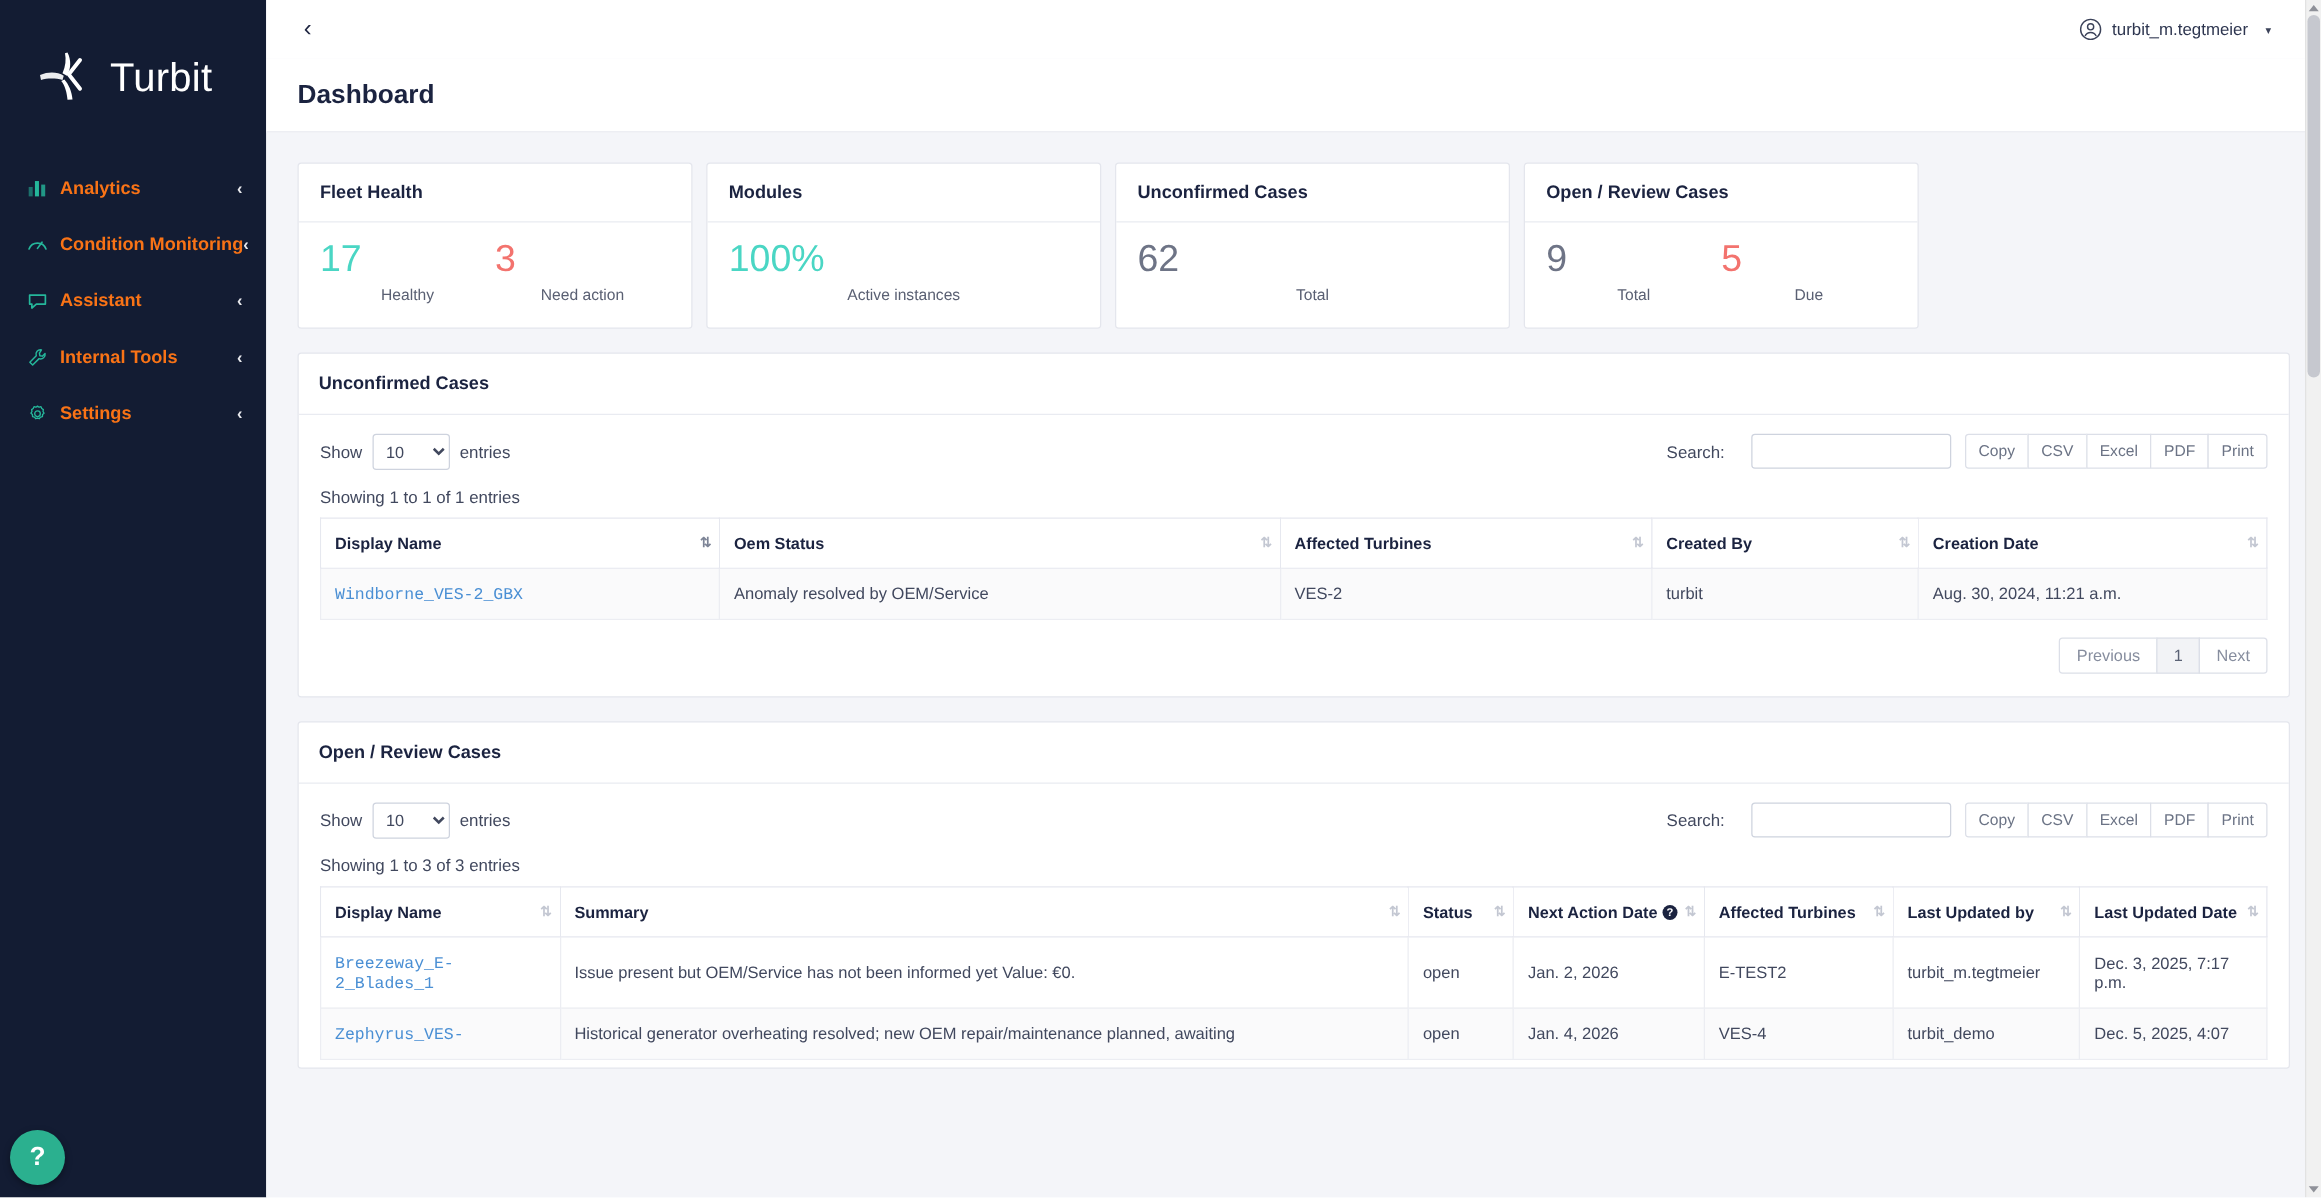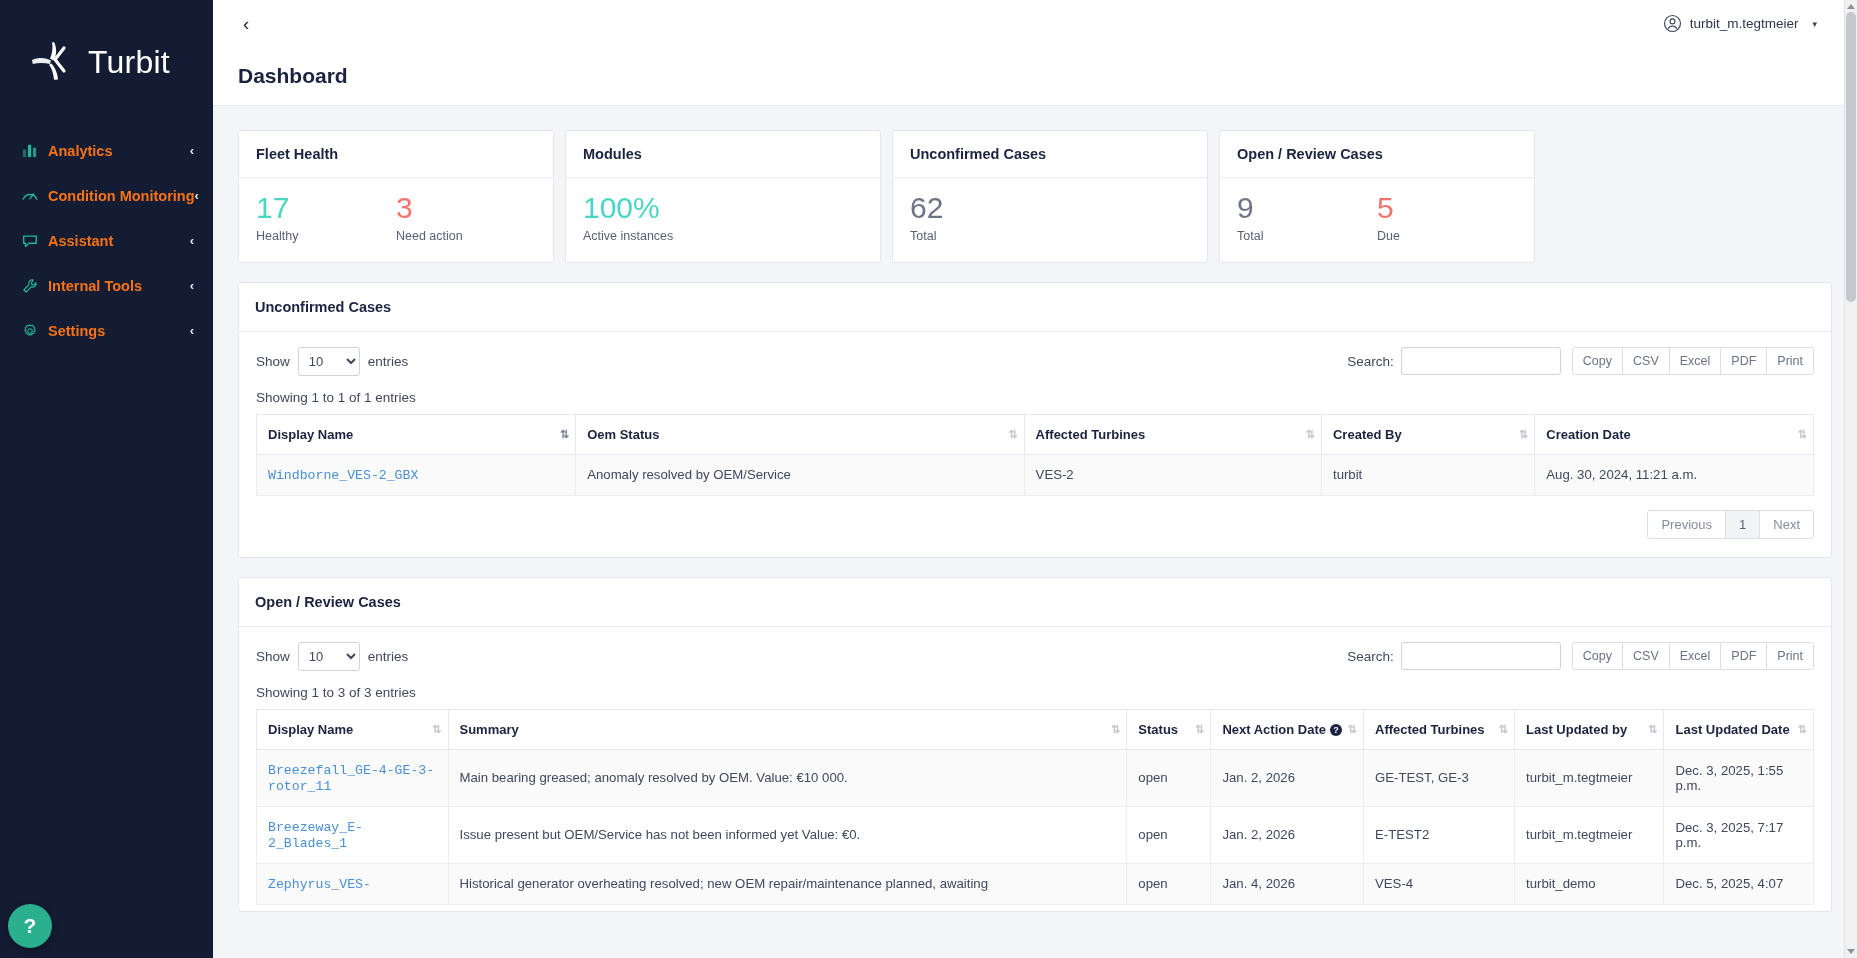--- a/index.html
+++ b/index.html
@@ -81,21 +81,21 @@
     flex: 0 0 316px; background: #fff; border: 1px solid #e4e6ed;
     border-radius: 3px;
   }
   .kpi-head {
     padding: 15px 17px; border-bottom: 1px solid #e9ebf1;
     font-size: 14.5px; font-weight: 700; color: #1b2340;
   }
   .kpi-body { display: flex; padding: 14px 17px 19px 17px; }
   .kpi-metric { flex: 1 1 0; }
   .kpi-value { font-size: 30px; font-weight: 300; line-height: 1.05; }
-  .kpi-label { font-size: 12.5px; color: #5a6073; margin-top: 5px; }
+  .kpi-label { font-size: 12.5px; color: #5a6073; margin-top: 5px; text-align: center; }
 
   
   .panel {
     background: #fff; border: 1px solid #e4e6ed; border-radius: 3px;
     margin-top: 19px;
   }
   .panel-head {
     padding: 16px 16px; border-bottom: 1px solid #e9ebf1;
     font-size: 14.5px; font-weight: 700; color: #1b2340;
   }
@@ -103,21 +103,21 @@
 
   .dt-top { display: flex; align-items: center; }
   .dt-length { display: flex; align-items: center; gap: 8px; font-size: 13.5px; color: #41485e; }
   .dt-select {
     font-family: "Liberation Sans", sans-serif;
     font-size: 13px; color: #41485e; padding: 5px 6px;
     border: 1px solid #ced3de; border-radius: 3px; background: #fff;
     width: 62px; height: 29px;
   }
   .dt-top-spacer { flex: 1 1 auto; }
-  .dt-filter { display: flex; align-items: center; gap: 7px; font-size: 13.5px; color: #41485e; }
+  .dt-filter { display: flex; align-items: center; gap: 21px; font-size: 13.5px; color: #41485e; }
   .dt-search {
     width: 160px; height: 28px; border: 1px solid #ced3de; border-radius: 3px;
     padding: 0 7px; font-size: 13px; font-family: "Liberation Sans", sans-serif;
     color: #41485e; background: #fff;
   }
   .dt-buttons { display: flex; margin-left: 11px; }
   .dt-btn {
     border: 1px solid #dcdfe8; background: #fff; color: #6b7385;
     font-size: 12.5px; font-family: Liberation Sans, sans-serif;
     padding: 5px 10px; cursor: pointer; margin-left: -1px; height: 28px;
@@ -494,31 +494,20 @@
                   <span class="sort-ic">⇅</span>
                 </th>
                 <th>
                   <span>Last Updated Date</span>
                   <span class="sort-ic">⇅</span>
                 </th>
               </tr>
             </thead>
             <tbody>
 
-              <tr class="odd">
-                <td>
-                  <span class="dt-link">Breezefall_GE-4-GE-3-rotor_11</span>
-                </td>
-                <td>Main bearing greased; anomaly resolved by OEM. Value: €10 000.</td>
-                <td>open</td>
-                <td>Jan. 2, 2026</td>
-                <td>GE-TEST, GE-3</td>
-                <td>turbit_m.tegtmeier</td>
-                <td>Dec. 3, 2025, 1:55 p.m.</td>
-              </tr>
 
               <tr class="even">
                 <td>
                   <span class="dt-link">Breezeway_E-2_Blades_1</span>
                 </td>
                 <td>Issue present but OEM/Service has not been informed yet Value: €0.</td>
                 <td>open</td>
                 <td>Jan. 2, 2026</td>
                 <td>E-TEST2</td>
                 <td>turbit_m.tegtmeier</td>

